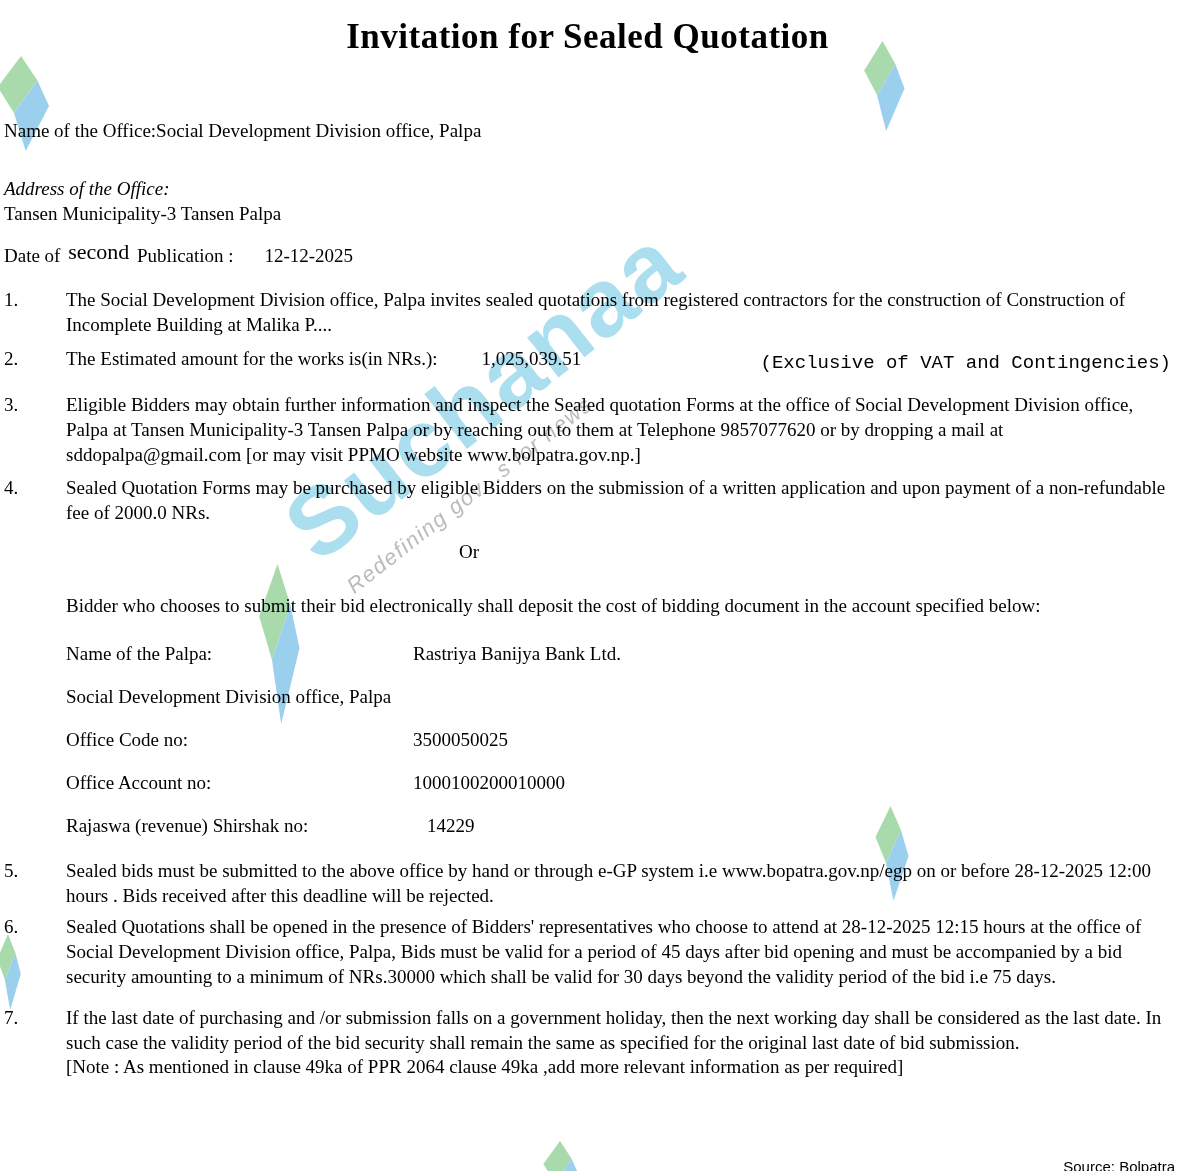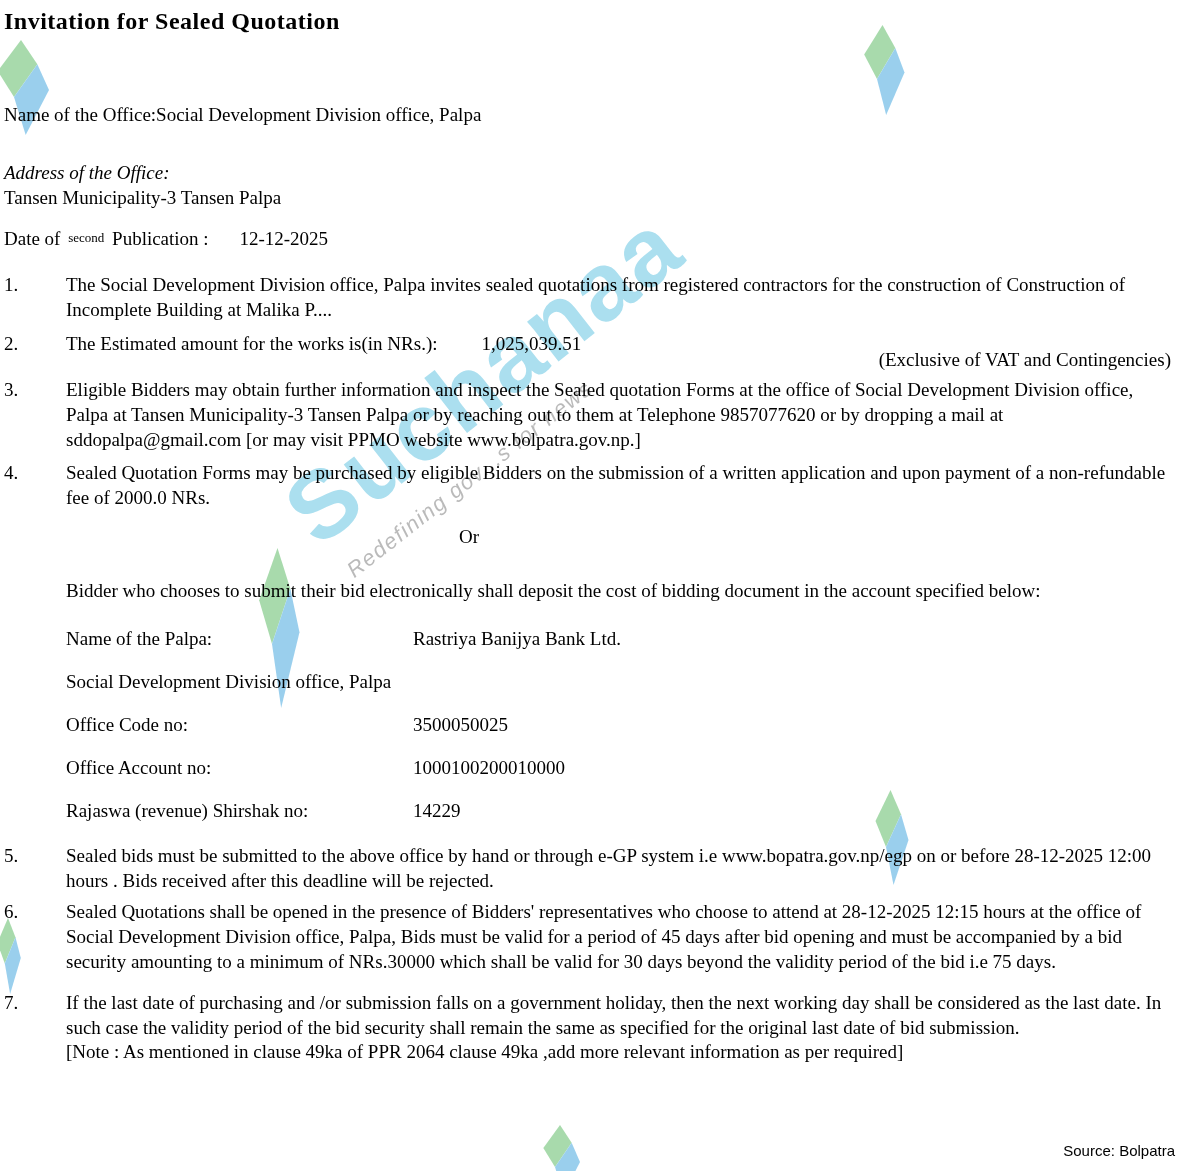--- a/index.html
+++ b/index.html
@@ -37,52 +37,52 @@
   .lg1 { left: -14px; top: 40px;  width: 70px; height: 95px; }
   .lg2 { left: 855px; top: 25px;  width: 55px; height: 90px; }
   .lg3 { left: 250px; top: 548px; width: 55px; height: 160px; }
   .lg4 { left: 868px; top: 790px; width: 45px; height: 95px; }
   .lg5 { left: 535px; top: 1125px; width: 50px; height: 70px; }
   .lg6 { left: -8px;  top: 918px; width: 32px; height: 76px; }
 
   
   .content { position: relative; z-index: 1; padding: 0 10px 0 4px; }
   .title {
-    margin: 0; 
-    font-size: 24px; font-weight: 700; line-height: 42px;
+    margin: 16px; text-align: center;
+    font-size: 35px; font-weight: 700; line-height: 42px;
     letter-spacing: 0.5px;
   }
   .line { margin: 0; line-height: 25px; }
   .office-line   { margin-top: 60px; }
   .address-label { margin-top: 33px; font-style: italic; }
   .quotation-no  { margin-top: 10px; }
   .pub-line      { margin-top: 16px; }
-  .pub-ordinal   { position: relative; top: -3px; font-size: 13px; margin: 0 3px; }
+  .pub-ordinal   { position: relative; top: -3px; font-size: 22px; margin: 0 3px; }
   .pub-date      { margin-left: 26px; }
 
   .item { display: flex; line-height: 25px; }
   .item-no   { flex: 0 0 62px; }
   .item-text { flex: 1; }
   .item-1 { margin-top: 19px; }
   .item-2 { margin-top: 9px; }
   .item-3 { margin-top: 21px; }
   .item-4 { margin-top: 8px; }
   .item-5 { margin-top: 20px; }
   .item-6 { margin-top: 6px; }
   .item-7 { margin-top: 16px; }
   .est-amount { margin-left: 44px; }
-  .est-note   { margin-left: auto; position: relative; top: 16px; }
+  .est-note   { margin-left: auto; position: relative; top: 5px; font-family: Liberation Mono, monospace; }
   .item-sub-note { line-height: 24px; }
 
   .or-line    { margin: 14px 0 8px 0; padding-left: 455px; line-height: 25px; }
   .intro-line { margin: 29px 0 0 62px; line-height: 25px; }
 
   .bank-rows { margin: 23px 0 0 62px; }
   .bank-row  { display: flex; line-height: 25px; margin-bottom: 18px; }
-  .bank-row:last-child { margin-bottom: 12px; }
+  .bank-row:last-child { margin-bottom: 12px; gap: 14px; }
   .bank-label { flex: 0 0 347px; }
   .bank-value { flex: 1; }
 
   .source {
     position: absolute; right: 6px; top: 1142px; z-index: 1;
     font-family: "Liberation Sans", sans-serif;
     font-size: 15px;
   }
 </style>
 </head>

